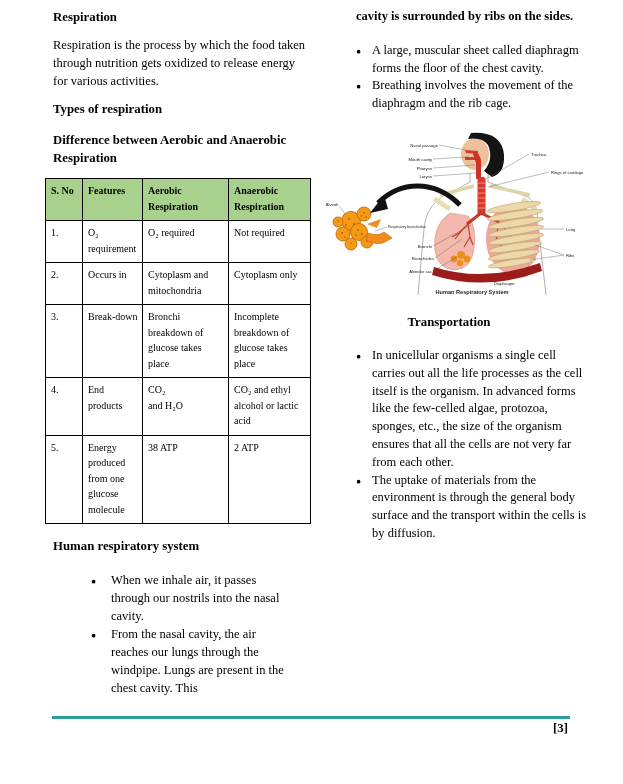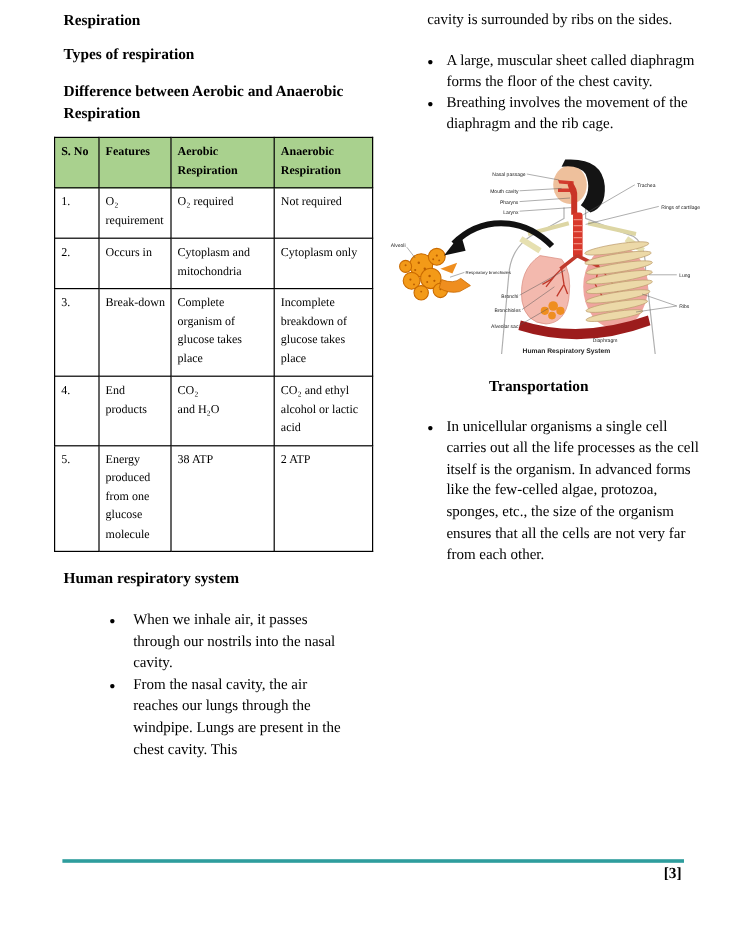--- a/index.html
+++ b/index.html
@@ -36,21 +36,21 @@
     white-space:pre-wrap;
   }
   table.diff th{background:#a9d18e;font-weight:bold;}
   col.c1{width:37px}col.c2{width:60px}col.c3{width:86px}col.c4{width:82px}
   .hrs-heading{margin-bottom:11px;}
   ul.bullets{list-style:none;margin:16px;padding:0;}
   .col-left ul.bullets li{position:relative;padding-left:50px;line-height:18px;}
   .col-left ul.bullets li::before{
     content:"●";position:absolute;left:30px;top:1px;font-size:8.5px;
   }
-  .col-right .cont-para{line-height:17.8px;margin:0 0 6px 36px;}
+  .col-right .cont-para{line-height:17.8px;margin:0 0 6px 36px;font-weight:bold;}
   .col-right ul.bullets li{position:relative;padding-left:36px;line-height:17.8px;width:219px;}
   .col-right ul.bullets li::before{
     content:"●";position:absolute;left:20px;top:1px;font-size:8.5px;
   }
   .diagram-wrap{margin:12px 0 0 2px;}
   .transport-heading{margin:12px 0 14px 0;text-align:center;}
   .footer-rule{
     position:absolute;left:52px;top:716px;width:518px;height:3px;
     border:0;margin:0;padding:0;
   }
@@ -65,20 +65,21 @@
   svg .caption{font-size:5.6px;font-weight:bold;fill:#222;}
 </style>
 </head>
 <body>
 
 <div class="page">
   <div class="columns">
 
     <div class="col-left">
       <div class="heading title">Respiration</div>
+      <p class="para">Respiration is the process by which the food taken through nutrition gets oxidized to release energy for various activities.</p>
       <div class="heading types-heading">Types of respiration</div>
       <div class="heading diff-heading">Difference between Aerobic and Anaerobic Respiration</div>
 
       <table class="diff">
         <colgroup>
             <col class="c1">
             <col class="c2">
             <col class="c3">
             <col class="c4">
           </colgroup>
@@ -99,21 +100,21 @@
           </tr>
           <tr>
             <td>2.</td>
             <td>Occurs in</td>
             <td>Cytoplasm and mitochondria</td>
             <td>Cytoplasm only</td>
           </tr>
           <tr>
             <td>3.</td>
             <td>Break-down</td>
-            <td>Complete organism of glucose takes place</td>
+            <td>Bronchi breakdown of glucose takes place</td>
             <td>Incomplete breakdown of glucose takes place</td>
           </tr>
           <tr>
             <td>4.</td>
             <td>End products</td>
             <td>CO₂
 and H₂O</td>
             <td>CO₂ and ethyl alcohol or lactic acid</td>
           </tr>
           <tr>
@@ -262,19 +263,20 @@
           <text class="lbl" x="172" y="156">Diaphragm</text>
           <text class="lbl" x="16" y="77" text-anchor="end">Alveoli</text>
           <text class="lbl-sm" x="66" y="99">Respiratory bronchioles</text>
           <text class="caption" x="150" y="165" text-anchor="middle">Human Respiratory System</text>
         </svg>
       </div>
 
       <div class="heading transport-heading">Transportation</div>
       <ul class="bullets">
         <li>In unicellular organisms a single cell carries out all the life processes as the cell itself is the organism. In advanced forms like the few-celled algae, protozoa, sponges, etc., the size of the organism ensures that all the cells are not very far from each other.</li>
+        <li>The uptake of materials from the environment is through the general body surface and the transport within the cells is by diffusion.</li>
       </ul>
     </div>
   </div>
 
   <hr class="footer-rule" style="background: rgb(46, 157, 157);">
   <div class="page-number">[3]</div>
 </div>
 
 </body></html>

